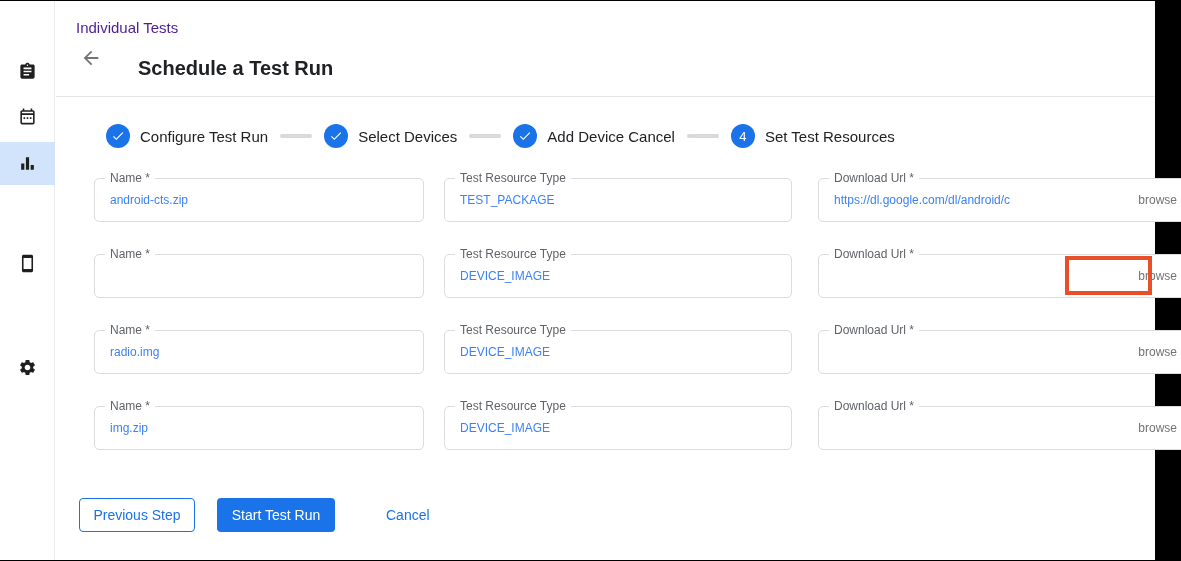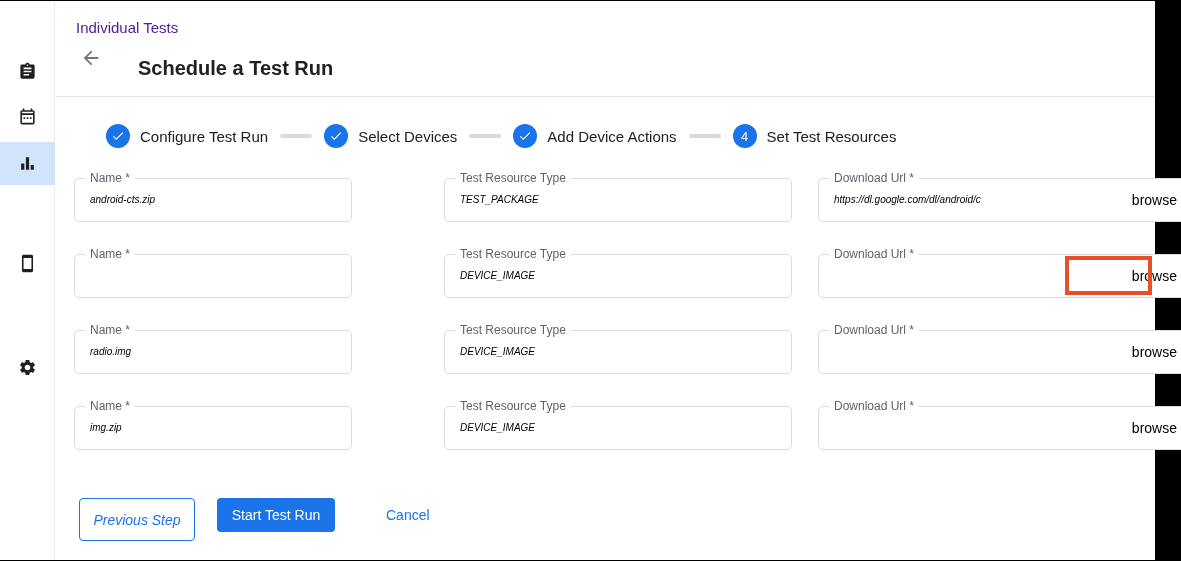--- a/index.html
+++ b/index.html
@@ -68,52 +68,52 @@
     margin:0 12px;
   }
 
   
   .row { position:absolute; left:0; right:0; height:44px; }
   .r0 { top:177px; } .r1 { top:253px; } .r2 { top:329px; } .r3 { top:405px; }
   .field {
     position:absolute; height:44px;
     border:1px solid #dadce0; border-radius:5px; background:#fff;
   }
-  .c-name { left:18px;  width:278px; }
+  .c-name { left:38px;  width:330px; }
   .c-type { left:388px; width:348px; }
   .c-url  { left:762px; width:374px; }
   .flabel {
     position:absolute; top:-8px; left:10px;
     background:#fff; padding:0 5px;
     font-size:12px; color:#5f6368; white-space:nowrap;
   }
   .fvalue {
     position:absolute; left:15px; right:8px; top:0; height:42px;
-    line-height:42px; font-size:10px; color:#000000;
-    white-space:nowrap; overflow:hidden;font-style:italic;
+    line-height:42px; font-size:12px; color:#3b82f6;
+    white-space:nowrap; overflow:hidden;
   }
   .c-url .fvalue { right:72px; }
   .browse {
     position:absolute; right:14px; top:0; height:42px; line-height:42px;
-    font-size:14px; color:#000000; cursor:pointer;
+    font-size:12px; color:#737373; cursor:pointer;
   }
 
   
   .annotation-box {
     position:absolute; left:1009px; top:255px; width:87px; height:39px;
     border:4px solid #e8502a; background:transparent; pointer-events:none;
   }
 
   
   .actions { position:absolute; left:0; top:497px; right:0; height:34px; }
   .btn-outline {
-    position:absolute; left:23px; width:116px; height:43px;
+    position:absolute; left:23px; width:116px; height:34px;
     background:#fff; border:1px solid #1a73e8; border-radius:4px;
     color:#1a73e8; font-size:14px; font-weight:500;
-    font-family:"Liberation Sans", sans-serif; cursor:pointer;font-style:italic;
+    font-family:"Liberation Sans", sans-serif; cursor:pointer;
   }
   .btn-filled {
     position:absolute; left:161px; width:118px; height:34px;
     background:#1a73e8; border:none; border-radius:4px;
     color:#fff; font-size:14px; font-weight:500;
     font-family:"Liberation Sans", sans-serif; cursor:pointer;
   }
   .btn-text {
     position:absolute; left:330px; top:0; height:34px; line-height:34px;
     background:none; border:none; color:#1a73e8; font-size:14px; font-weight:500;
@@ -183,21 +183,21 @@
       </span>
       <span class="step-label">Select Devices</span>
     </div>
     <div class="connector"></div>
     <div class="step">
       <span class="step-circle">
         <svg viewBox="0 0 24 24" fill="#fff">
             <path d="M9 16.17 4.83 12l-1.42 1.41L9 19 21 7l-1.41-1.41z"></path>
           </svg>
       </span>
-      <span class="step-label">Add Device Actions</span>
+      <span class="step-label">Add Device Cancel</span>
     </div>
     <div class="connector"></div>
     <div class="step">
       <span class="step-circle">4</span>
       <span class="step-label">Set Test Resources</span>
     </div>
   </div>
 
   <div class="row r0">
     <div class="field c-name">

